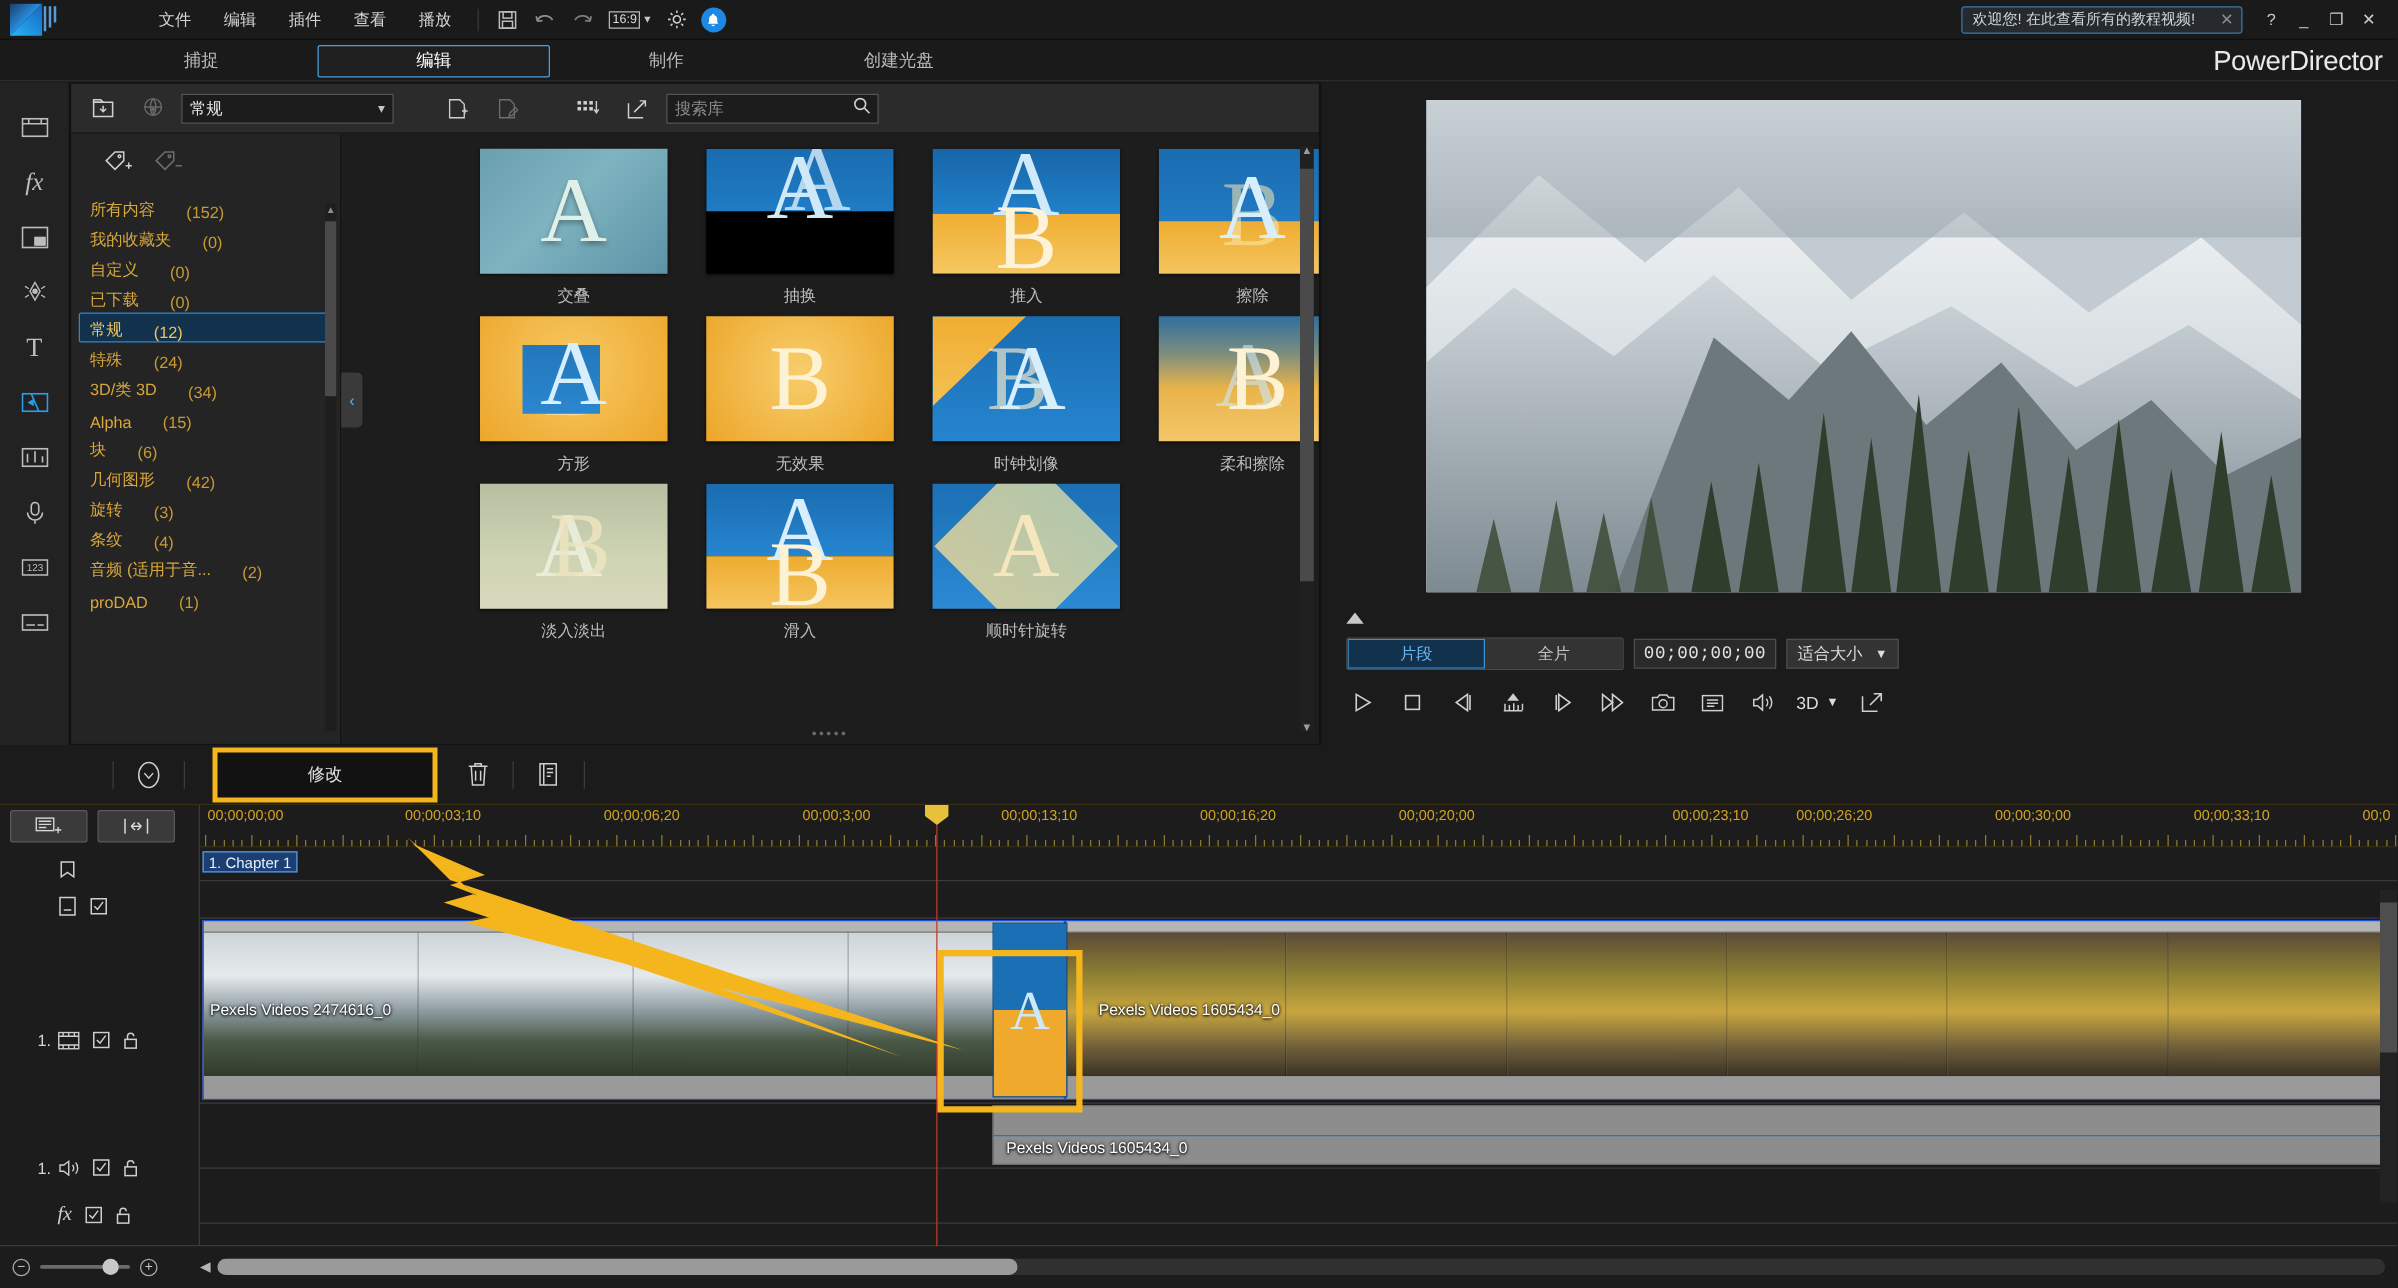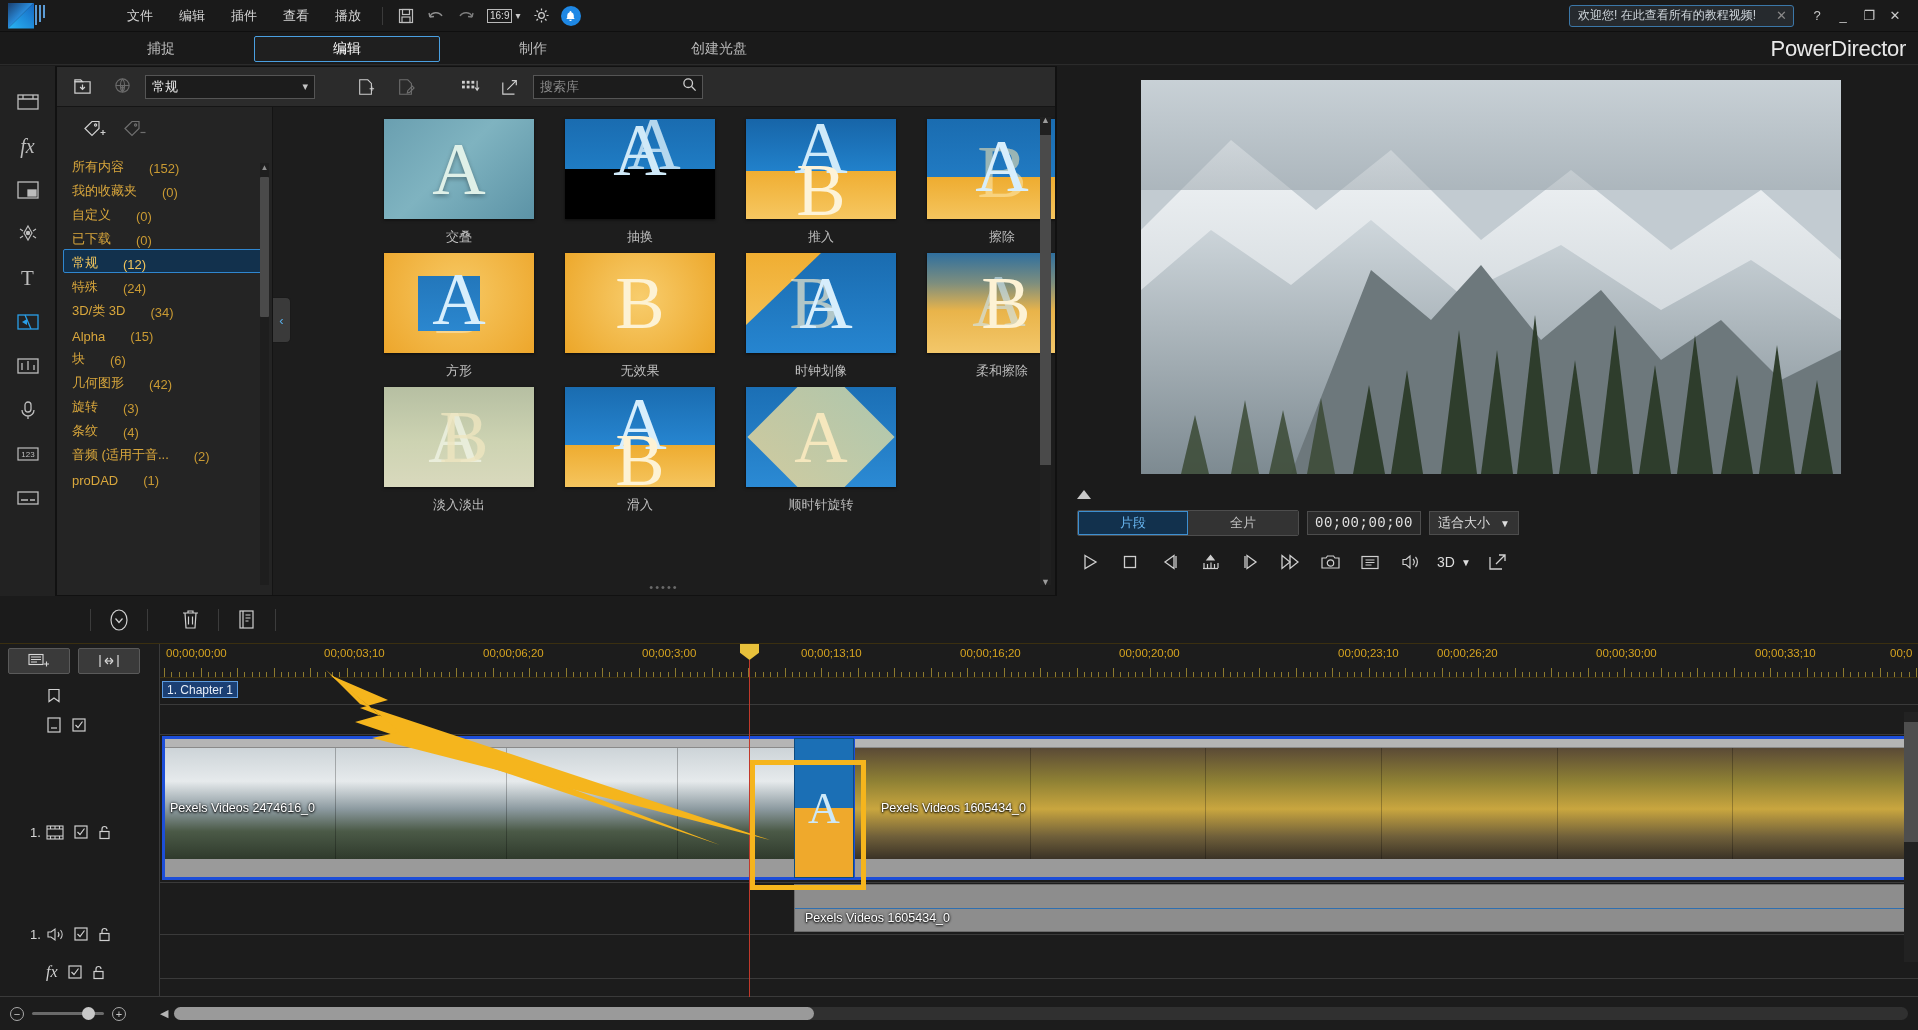--- a/index.html
+++ b/index.html
@@ -238,21 +238,21 @@
   .playhead-flag {
     position:absolute; top:-16px; left:-9px; width:19px; height:16px; background:#e8c13b;
     clip-path: polygon(0 0, 100% 0, 100% 55%, 50% 100%, 0 55%);
   }
   .tracks { position:absolute; left:160px; top:34px; right:0; bottom:34px; background:#1c1c1c; }
   .trk-sep { position:absolute; left:0; right:0; height:1px; background:#3a3a3a; }
   .chapter-chip {
     position:absolute; left:2px; top:3px; height:17px; background:#1b3f73; border:1px solid #5d9ce0;
     color:#e7eef7; font-size:12px; display:flex; align-items:center; padding:0 4px;
   }
-  .clip { position:absolute; background:#8d8d8d; border:3px solid #1d4ed8; overflow:hidden; }
+  .clip { position:absolute; background:#8d8d8d; border:1px solid #1d4ed8; overflow:hidden; }
   .clip-top { position:absolute; top:0; left:0; right:0; height:9px; background:#b5b5b5; border-bottom:1px solid #8a8a8a;}
   .clip-bot { position:absolute; bottom:0; left:0; right:0; height:18px; background:#9a9a9a;}
   .clip-name {
     position:absolute; left:5px; top:50%; transform:translateY(-50%);
     font-size:12.5px; color:#fff; text-shadow:0 0 3px #000, 0 1px 2px #000; z-index:3; white-space:nowrap;
   }
   .filmstrip { position:absolute; left:0; right:0; top:9px; bottom:18px; display:flex; }
   .frame { height:100%; background-size:cover; position:relative; overflow:hidden; border-right:1px solid rgba(0,0,0,.25);}
   .snowy { background:linear-gradient(#cdd4d8 0%,#e6eaec 30%,#8c9aa0 55%,#4b5a47 75%,#2f3a2c 100%); }
   .autumn { background:linear-gradient(#5a4a36 0%,#8f8134 30%,#c9a63f 55%,#6f5f3a 80%,#3a3226 100%); }
@@ -825,20 +825,21 @@
   <div class="tl-toolbar">
     <div style="width:80px"></div>
     <div class="tlb-sep"></div>
     <div class="tlb-icon">
       <svg width="26" height="26" viewBox="0 0 26 26" fill="none" stroke="#d0d0d0" stroke-width="1.2">
         <ellipse cx="13" cy="13" rx="8" ry="10"></ellipse>
           <path d="M9.5 11.5 L13 15.5 L16.5 11.5"></path>
       </svg>
     </div>
     <div class="tlb-sep"></div>
+    <div class="modify-btn">修改</div>
     <div style="width:14px"></div>
     <div class="tlb-icon">
       <svg width="19" height="21" viewBox="0 0 19 21" fill="none" stroke="#d0d0d0" stroke-width="1.2">
         <path d="M2 4h15M7 4V2h5v2M4 4l1 15h9l1-15"></path>
           <path d="M7.5 7.5v8M11.5 7.5v8"></path>
       </svg>
     </div>
     <div class="tlb-sep"></div>
     <div class="tlb-icon">
       <svg width="20" height="21" viewBox="0 0 20 21" fill="none" stroke="#d0d0d0" stroke-width="1.2">

